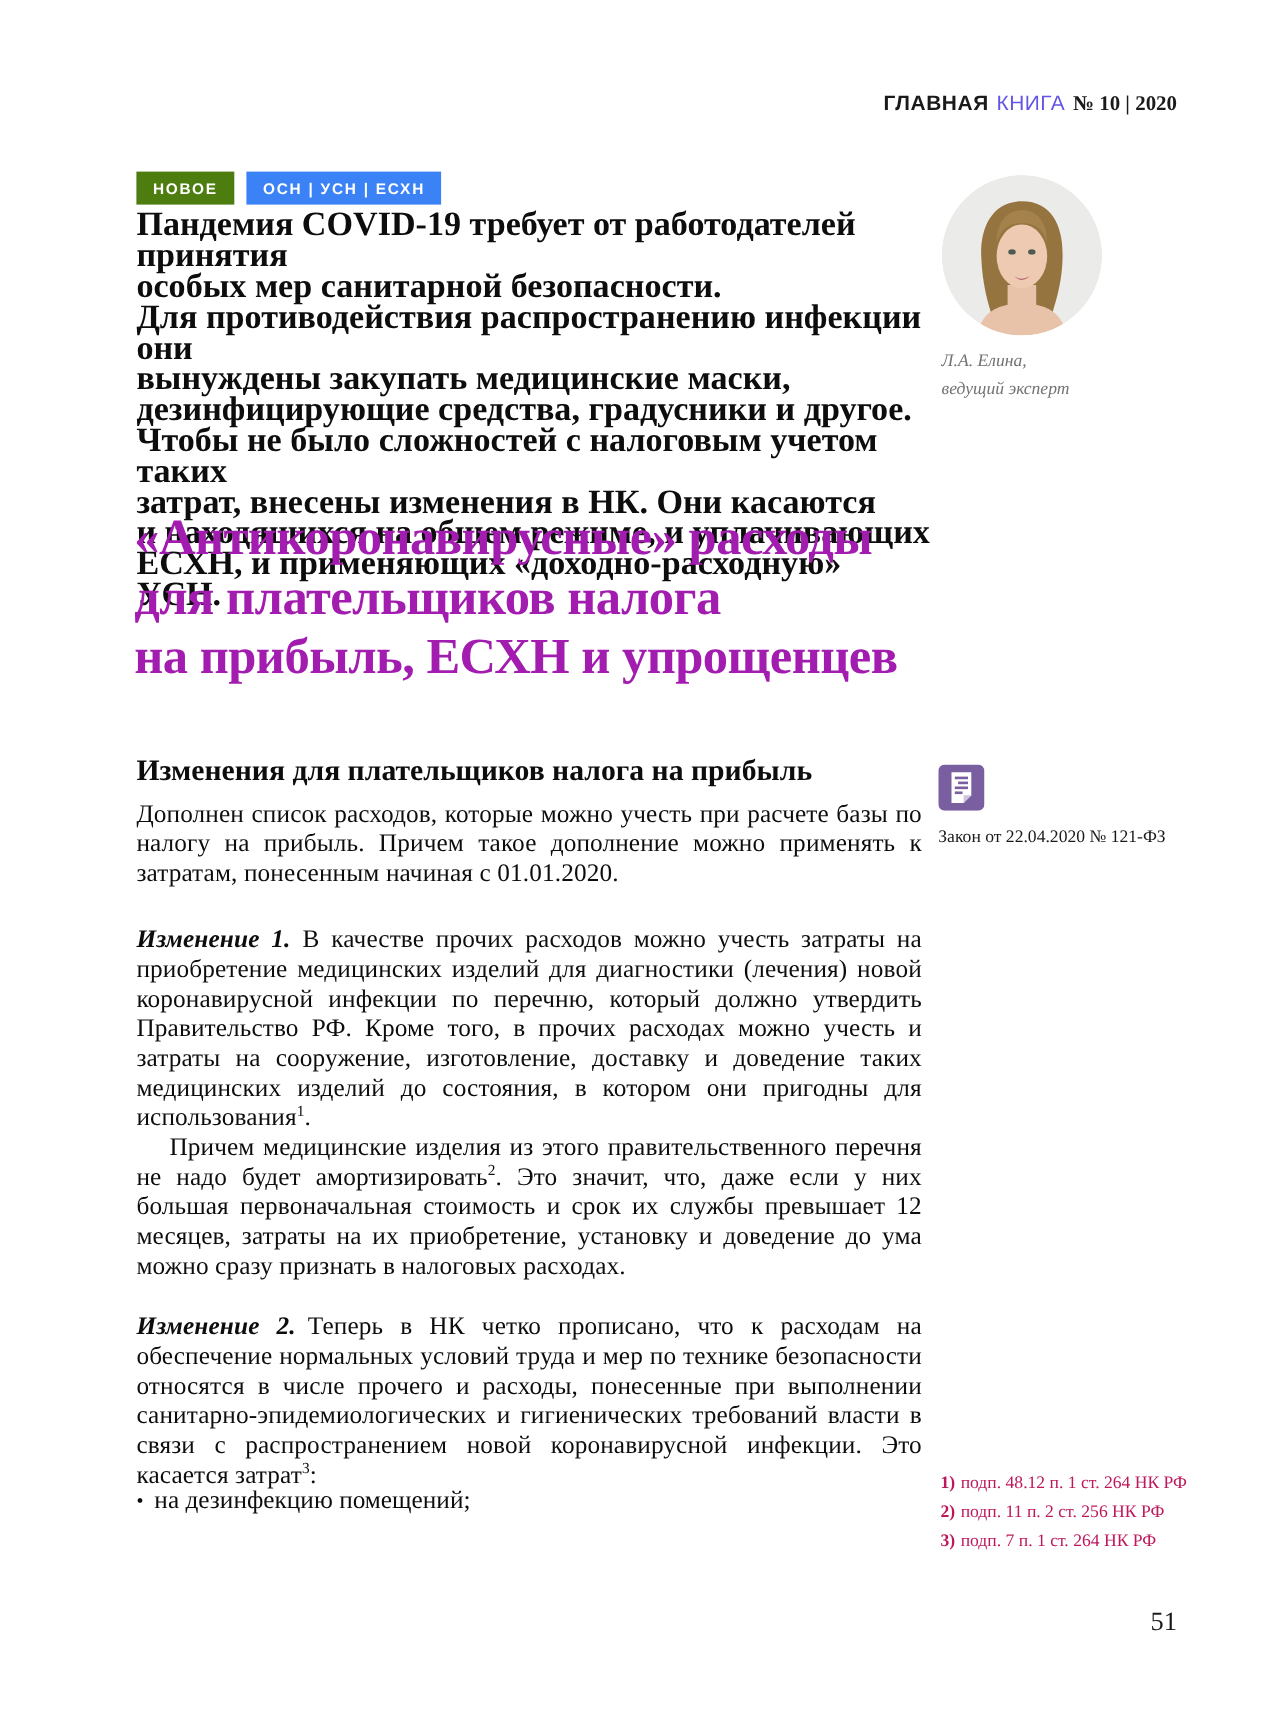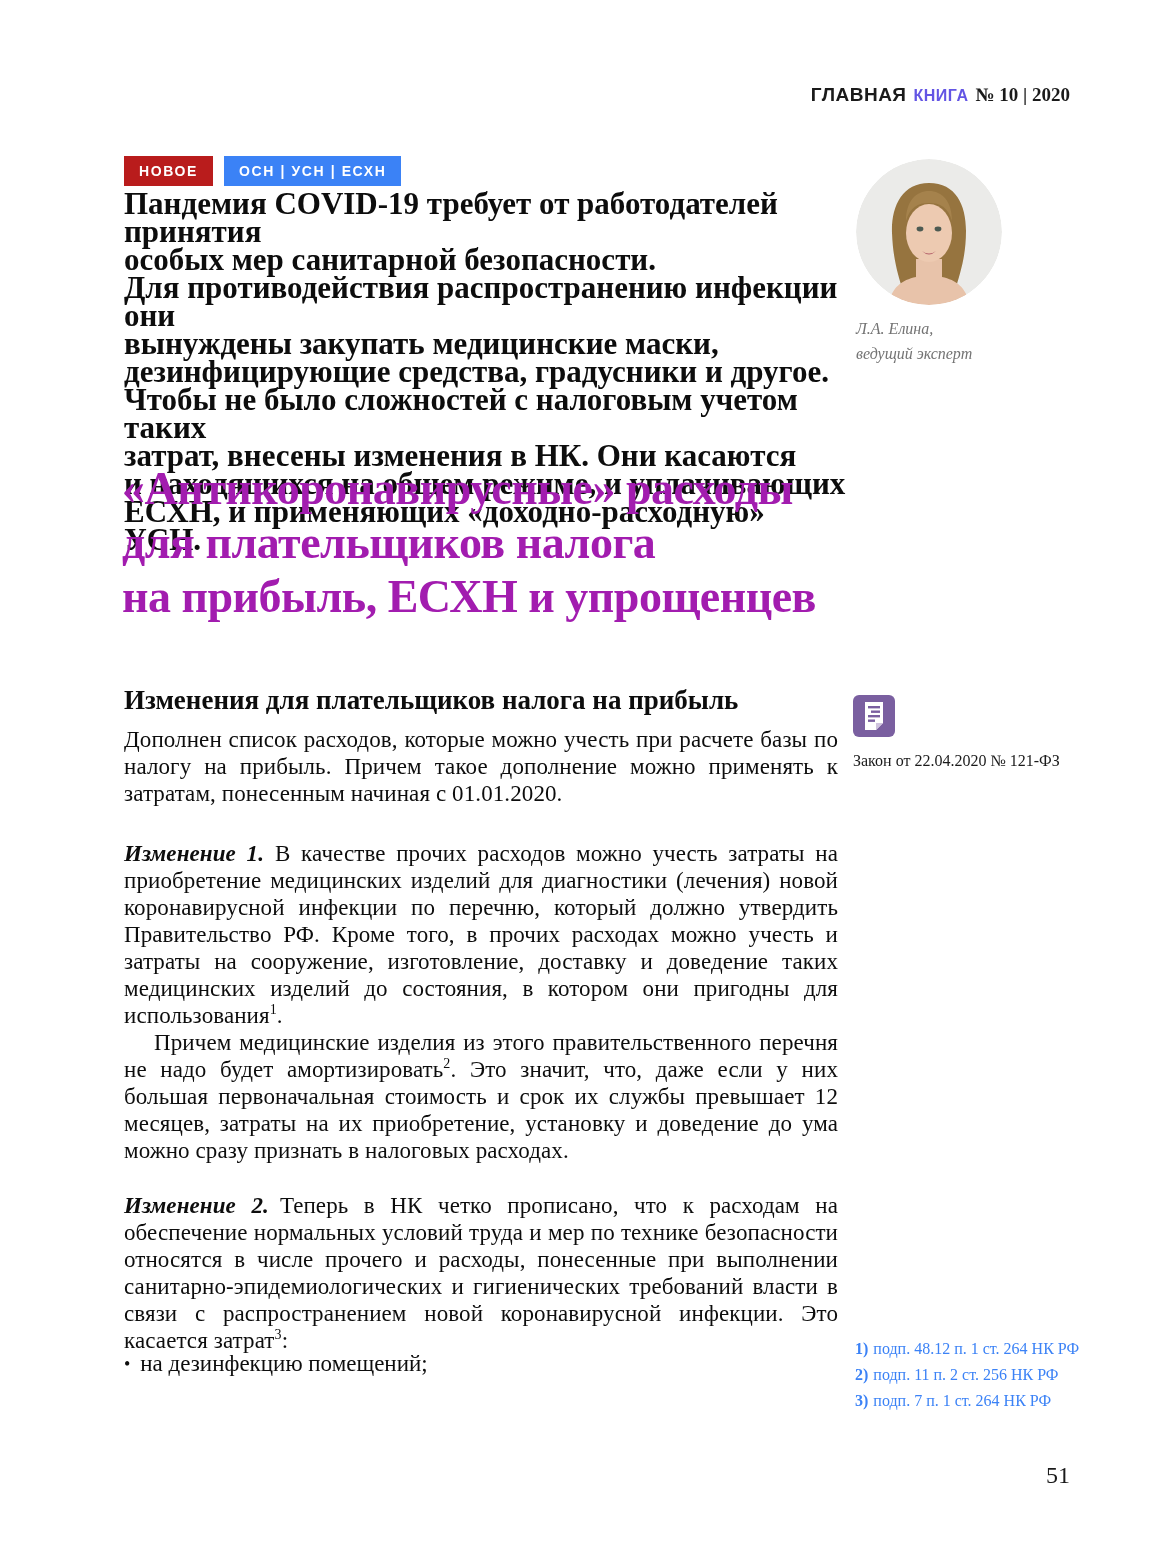--- a/index.html
+++ b/index.html
@@ -9,31 +9,31 @@
   }
 
   
   .masthead {
     position:absolute; top:84px; right:93px;
     display:flex; align-items:baseline; gap:7px;
     font-family:"Liberation Sans", sans-serif;
     justify-content:center;
   }
   .brand-black { font-weight:900; font-size:19px; letter-spacing:0.5px; color:#1a1a1a; }
-  .brand-accent { font-weight:700; font-size:16px; letter-spacing:0.5px; color:#6355e4; }
+  .brand-accent { font-weight:400; font-size:19px; letter-spacing:0.5px; color:#6355e4; }
   .issue { font-family:"Liberation Serif", serif; font-weight:bold; font-size:19px; color:#1a1a1a; }
 
   
   .badges { position:absolute; left:124px; top:156px; display:flex; gap:11px; }
   .badge {
     height:30px; display:flex; align-items:center; padding:0 15px;
     font-family:"Liberation Sans", sans-serif; font-weight:bold; font-size:14px;
     letter-spacing:1.6px; color:#ffffff; white-space:nowrap;
   }
-  .badge-red { background:#b91c1c; }
+  .badge-red { background:#4d7c0f; }
   .badge-purple { background:#3b82f6; }
 
   
   .lead {
     position:absolute; left:124px; top:190px; width:724px; margin:0;
     font-weight:bold; font-size:31px; line-height:28px;
     white-space:pre-line; color:#0d0d0d;
   }
 
   
@@ -65,21 +65,21 @@
   .bullets li { font-size:23px; line-height:27px; color:#0d0d0d; }
   .dot { display:inline-block; margin-right:10px; font-size:18px; vertical-align:1px; }
 
   
   .margin-note { position:absolute; left:853px; top:695px; width:230px; }
   .note-icon { width:42px; height:42px; display:block; }
   .note-text { margin-top:13px; font-size:16px; line-height:21px; color:#1a1a1a; }
 
   
   .footnotes { position:absolute; left:855px; top:1336px; width:240px; }
-  .fn-line { font-size:16px; line-height:26px; color:#3b82f6; white-space:nowrap; }
+  .fn-line { font-size:16px; line-height:26px; color:#be185d; white-space:nowrap; }
   .fn-num { font-weight:bold; margin-right:5px; }
 
   
   .page-number {
     position:absolute; right:93px; top:1462px;
     font-size:24px; color:#1a1a1a;
   }
 </style>
 </head>
 <body>

